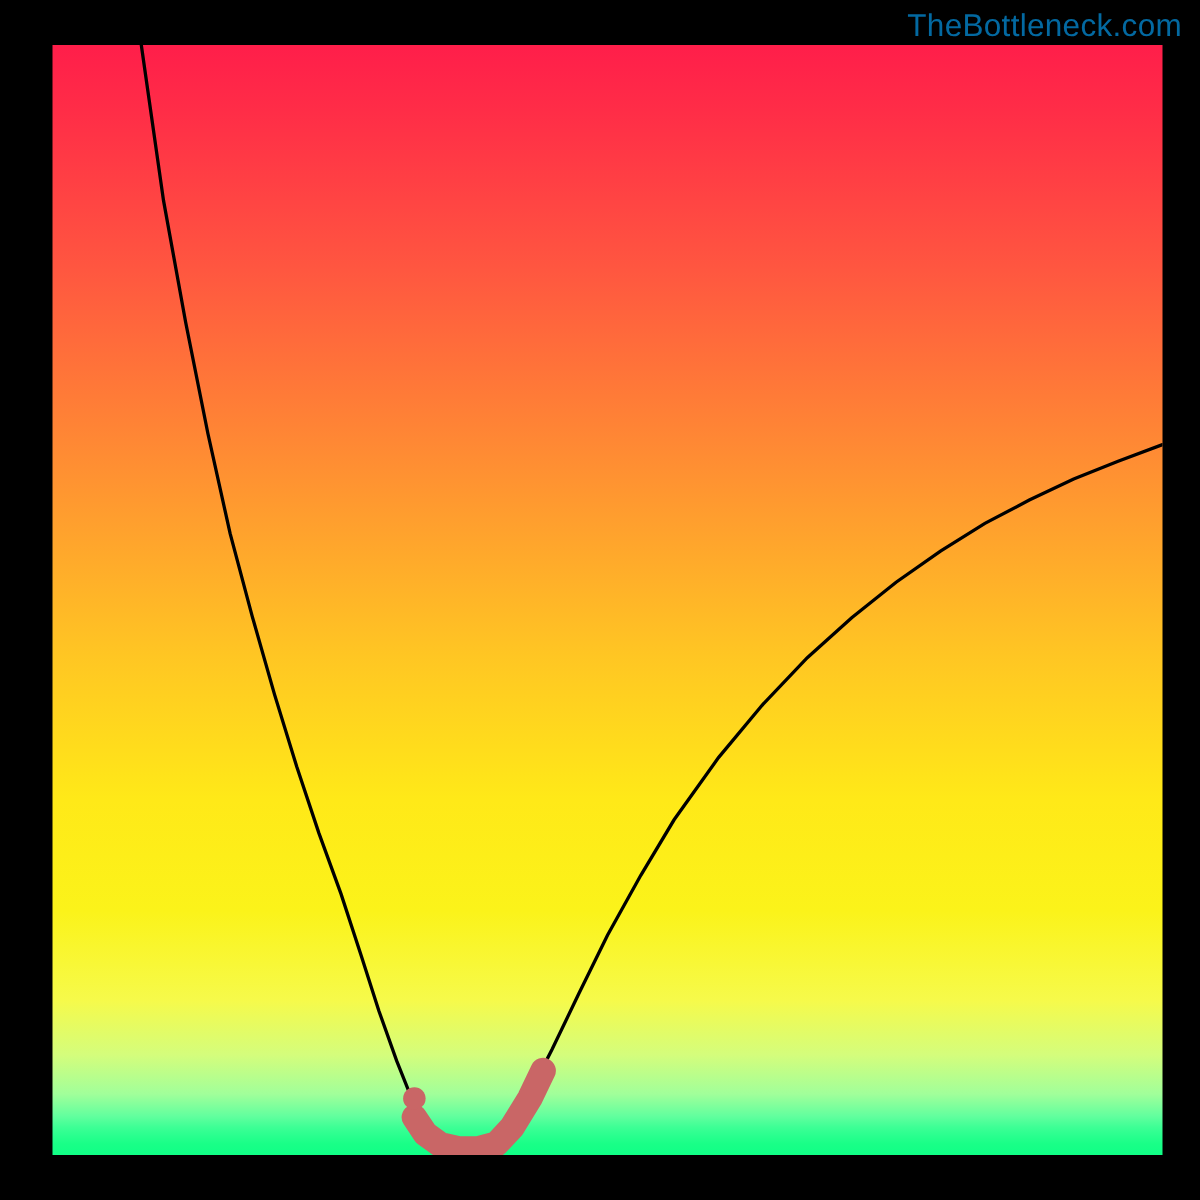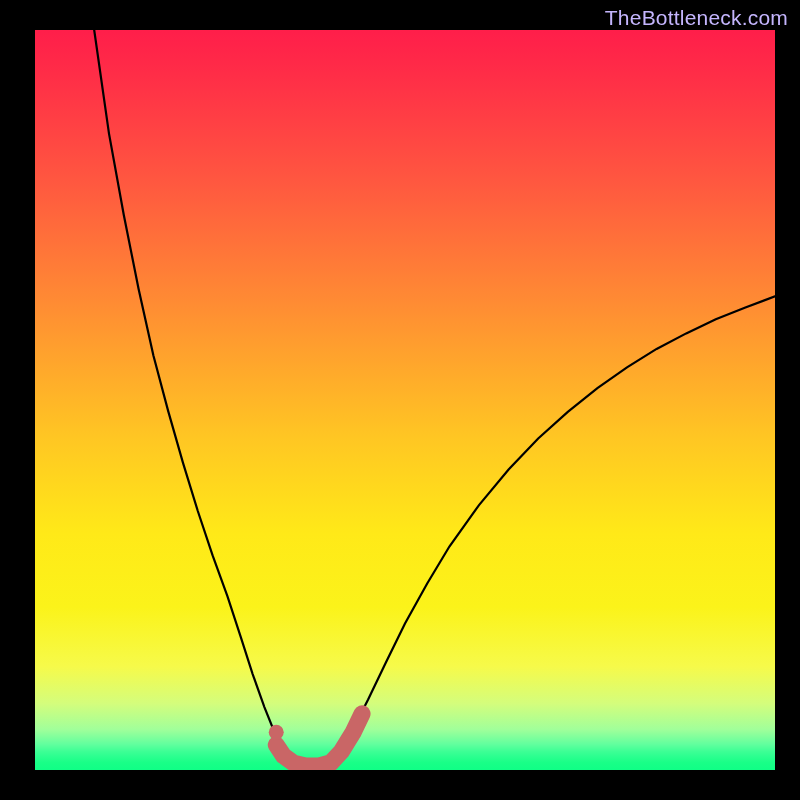--- a/index.html
+++ b/index.html
@@ -34,21 +34,21 @@
       #10ff86 100%
     );
   }
   .watermark {
     position: absolute;
     top: 6px;
     right: 12px;
     font-family: Arial, Helvetica, sans-serif;
     font-size: 21px;
     font-weight: 400;
-    color: #c4b5fd;
+    color: #0369a1;
     letter-spacing: 0.2px;
   }
   svg.curve {
     position: absolute;
     left: 0;
     top: 0;
   }
 </style>
 </head>
 <body>

